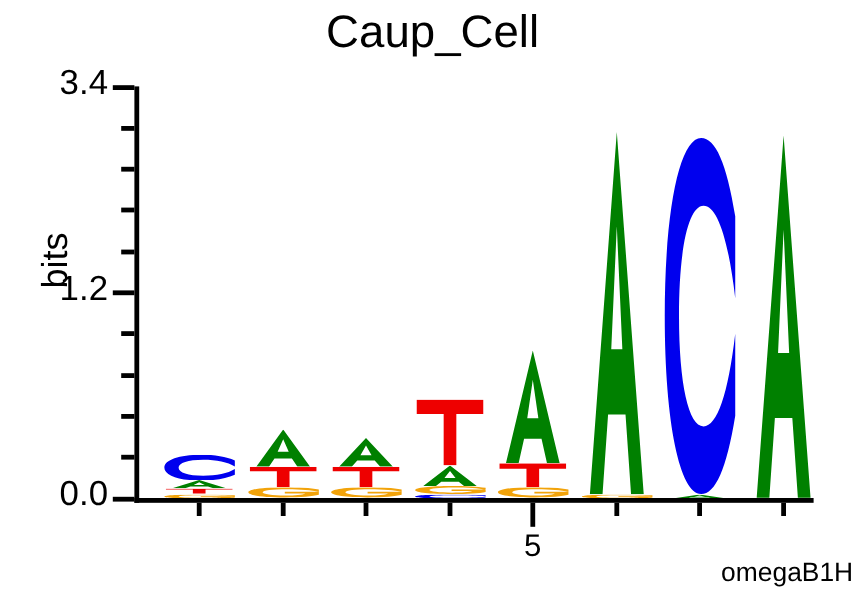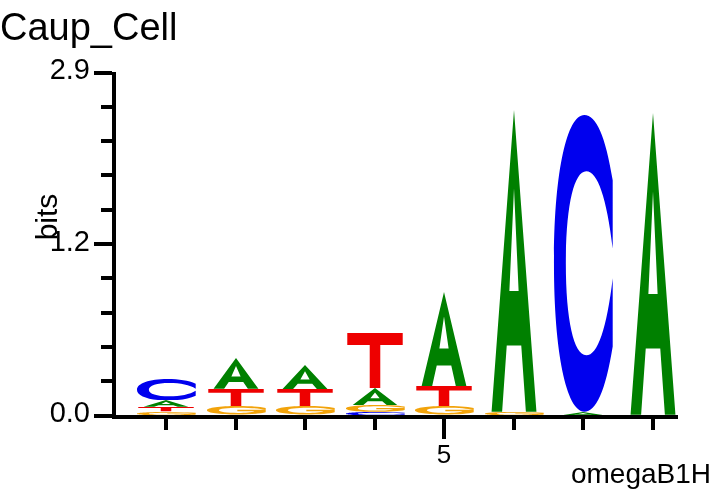--- a/index.html
+++ b/index.html
@@ -19,20 +19,21 @@
     position: absolute;
     left: 0; top: 0;
     width: 721px;
     height: 496px;
   }
   .fig-title {
     position: absolute;
     left: 0;
     top: 6px;
     width: 721px;
+    text-align: center;
     font-size: 38px;
     font-family: "Liberation Sans", sans-serif;
     color: #000000;
     letter-spacing: 0px;
   }
   .y-axis-title {
     position: absolute;
     left: -13px;
     top: 200px;
     width: 120px;
@@ -54,21 +55,21 @@
     position: absolute;
     font-size: 26px;
     text-align: center;
     color: #000000;
     width: 40px;
   }
   .footer-note {
     position: absolute;
     right: 10px;
     bottom: 6px;
-    font-size: 28px;
+    font-size: 22px;
     color: #000000;
   }
   .axis-line {
     position: absolute;
     background: #000000;
   }
   .tick {
     position: absolute;
     background: #000000;
   }
@@ -106,21 +107,21 @@
       <div class="tick" style="left: 101px; top: 310.6px; width: 11px; height: 4px;"></div>
       <div class="tick" style="left: 101px; top: 276.3px; width: 11px; height: 4px;"></div>
       <div class="tick" style="left: 94px; top: 242px; width: 18px; height: 4px;"></div>
       <div class="tick" style="left: 101px; top: 207.7px; width: 11px; height: 4px;"></div>
       <div class="tick" style="left: 101px; top: 173.4px; width: 11px; height: 4px;"></div>
       <div class="tick" style="left: 101px; top: 139.1px; width: 11px; height: 4px;"></div>
       <div class="tick" style="left: 101px; top: 104.8px; width: 11px; height: 4px;"></div>
       <div class="tick" style="left: 94px; top: 70.5px; width: 18px; height: 4px;"></div>
       <div class="y-tick-label" style="left: 28px; top: 396px;">0.0</div>
       <div class="y-tick-label" style="left: 28px; top: 224.5px;">1.2</div>
-      <div class="y-tick-label" style="left: 28px; top: 53px;">2.9</div>
+      <div class="y-tick-label" style="left: 28px; top: 53px;">3.4</div>
       <div class="tick" style="left: 164px; top: 419px; width: 4px; height: 11px;"></div>
       <div class="tick" style="left: 233.5px; top: 419px; width: 4px; height: 11px;"></div>
       <div class="tick" style="left: 303px; top: 419px; width: 4px; height: 11px;"></div>
       <div class="tick" style="left: 372.5px; top: 419px; width: 4px; height: 11px;"></div>
       <div class="tick" style="left: 442px; top: 419px; width: 4px; height: 20px;"></div>
       <div class="x-tick-label" style="left: 424px; top: 439px;">5</div>
       <div class="tick" style="left: 511.5px; top: 419px; width: 4px; height: 11px;"></div>
       <div class="tick" style="left: 581px; top: 419px; width: 4px; height: 11px;"></div>
       <div class="tick" style="left: 650.5px; top: 419px; width: 4px; height: 11px;"></div>
       <div class="stack" style="left: 133px; width: 66px; height: 343px; top: 72px; bottom: auto;">

